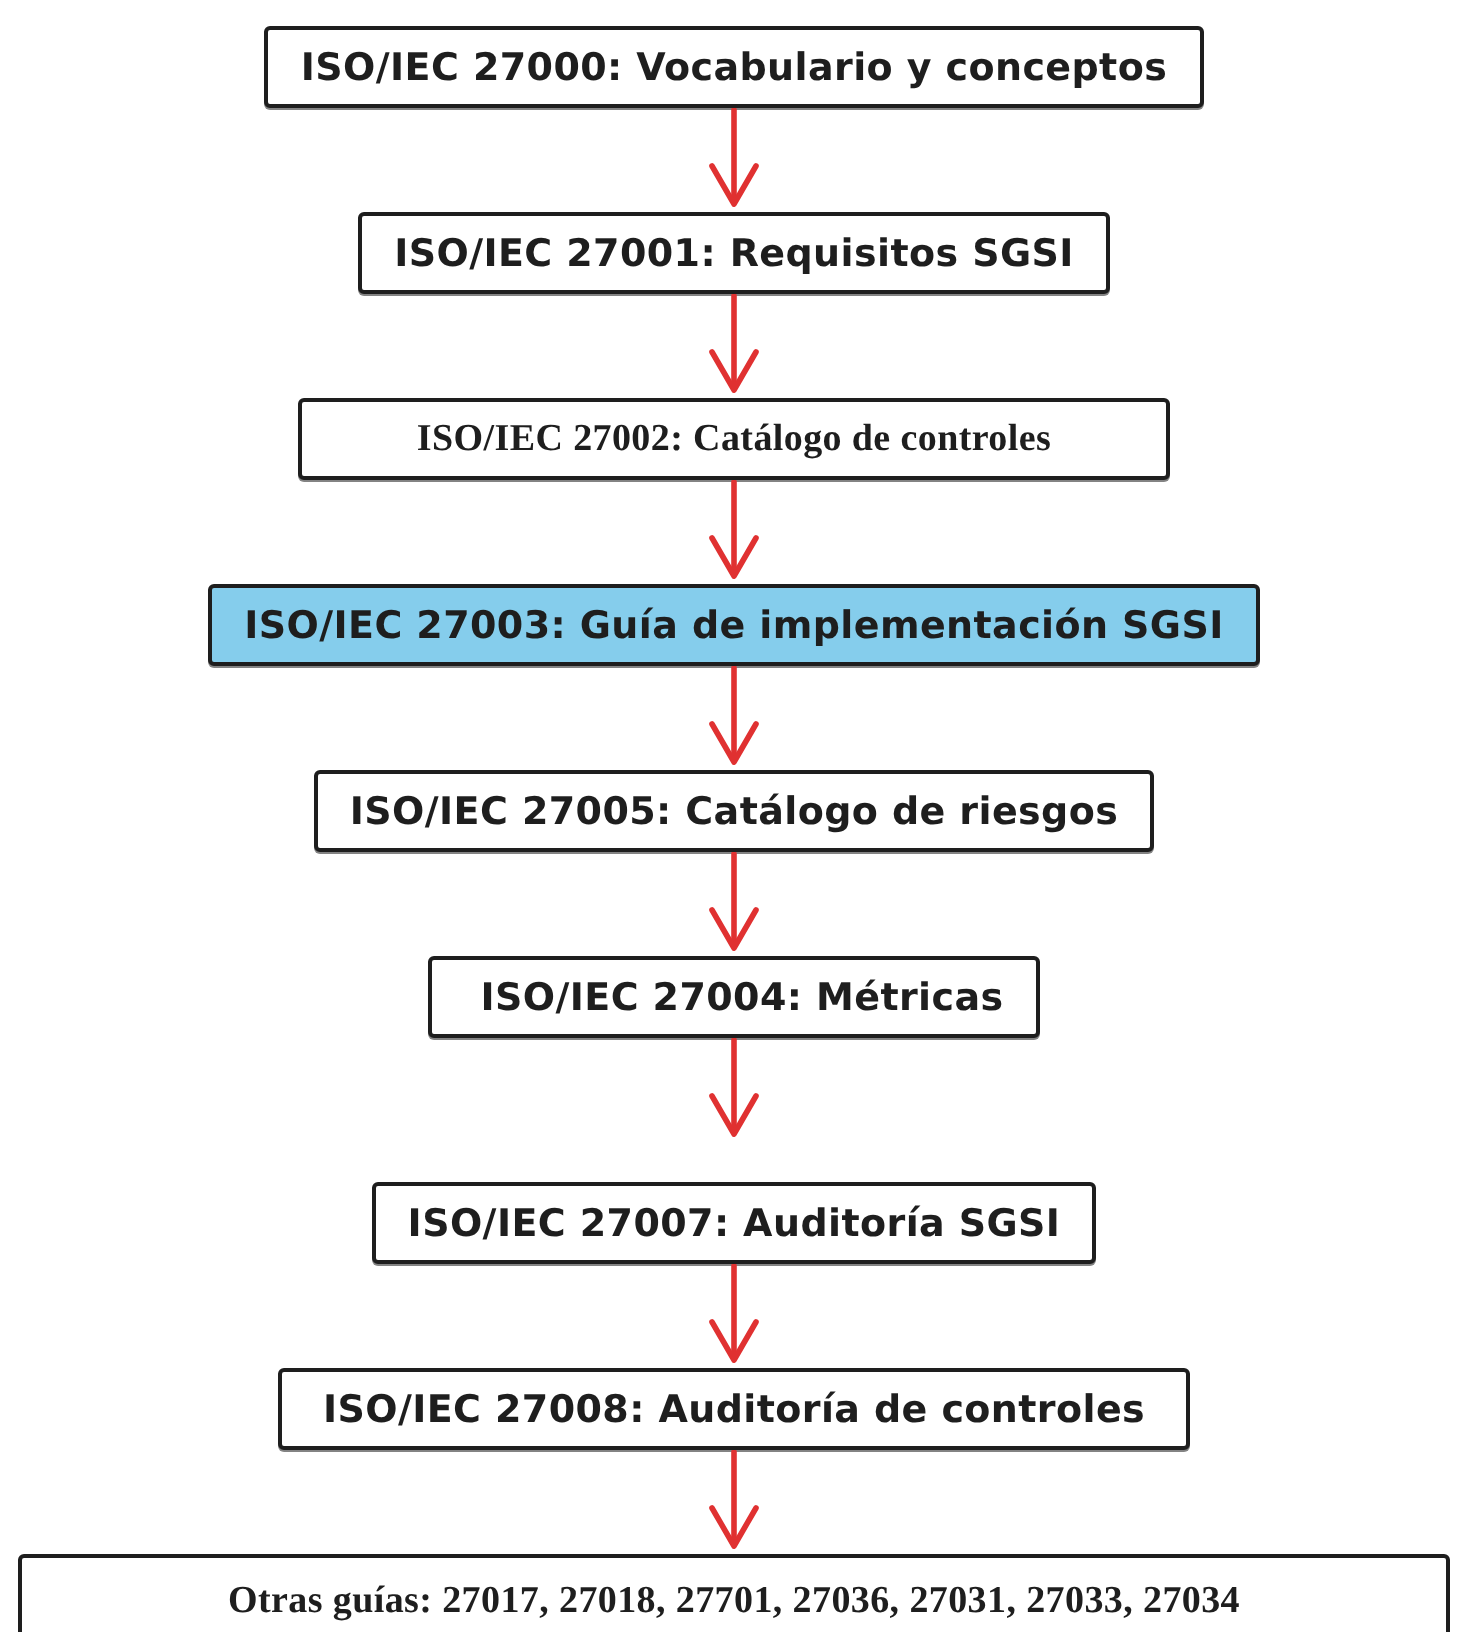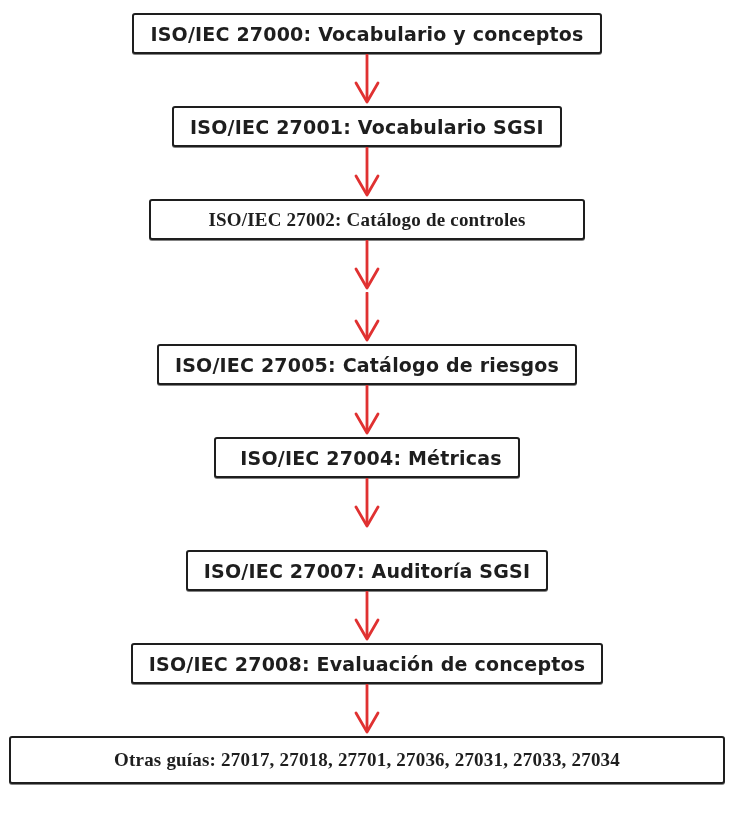--- a/index.html
+++ b/index.html
@@ -67,34 +67,35 @@
 
 <div class="canvas">
 
   <div class="node w1">ISO/IEC 27000: Vocabulario y conceptos</div>
 
   <svg class="arrow" viewBox="0 0 34 52" xmlns="http://www.w3.org/2000/svg">
     <line x1="17" y1="1" x2="17" y2="46" stroke="currentColor" stroke-width="2.8" stroke-linecap="round"></line>
     <polyline points="6,29 17,48 28,29" fill="none" stroke="currentColor" stroke-width="2.8" stroke-linecap="round" stroke-linejoin="round"></polyline>
   </svg>
 
-  <div class="node w2">ISO/IEC 27001: Vocabulario SGSI</div>
+  <div class="node w2">ISO/IEC 27001: Requisitos SGSI</div>
 
   <svg class="arrow" viewBox="0 0 34 52" xmlns="http://www.w3.org/2000/svg">
     <line x1="17" y1="1" x2="17" y2="46" stroke="currentColor" stroke-width="2.8" stroke-linecap="round"></line>
     <polyline points="6,29 17,48 28,29" fill="none" stroke="currentColor" stroke-width="2.8" stroke-linecap="round" stroke-linejoin="round"></polyline>
   </svg>
 
   <div class="node w3">ISO/IEC 27002: Catálogo de controles</div>
 
   <svg class="arrow" viewBox="0 0 34 52" xmlns="http://www.w3.org/2000/svg">
     <line x1="17" y1="1" x2="17" y2="46" stroke="currentColor" stroke-width="2.8" stroke-linecap="round"></line>
     <polyline points="6,29 17,48 28,29" fill="none" stroke="currentColor" stroke-width="2.8" stroke-linecap="round" stroke-linejoin="round"></polyline>
   </svg>
 
+  <div class="node w4 highlight">ISO/IEC 27003: Guía de implementación SGSI</div>
 
   <svg class="arrow" viewBox="0 0 34 52" xmlns="http://www.w3.org/2000/svg">
     <line x1="17" y1="1" x2="17" y2="46" stroke="currentColor" stroke-width="2.8" stroke-linecap="round"></line>
     <polyline points="6,29 17,48 28,29" fill="none" stroke="currentColor" stroke-width="2.8" stroke-linecap="round" stroke-linejoin="round"></polyline>
   </svg>
 
   <div class="node w5">ISO/IEC 27005: Catálogo de riesgos</div>
 
   <svg class="arrow" viewBox="0 0 34 52" xmlns="http://www.w3.org/2000/svg">
     <line x1="17" y1="1" x2="17" y2="46" stroke="currentColor" stroke-width="2.8" stroke-linecap="round"></line>
@@ -108,21 +109,21 @@
     <polyline points="6,29 17,48 28,29" fill="none" stroke="currentColor" stroke-width="2.8" stroke-linecap="round" stroke-linejoin="round"></polyline>
   </svg>
 
   <div class="node w7">ISO/IEC 27007: Auditoría SGSI</div>
 
   <svg class="arrow" viewBox="0 0 34 52" xmlns="http://www.w3.org/2000/svg">
     <line x1="17" y1="1" x2="17" y2="46" stroke="currentColor" stroke-width="2.8" stroke-linecap="round"></line>
     <polyline points="6,29 17,48 28,29" fill="none" stroke="currentColor" stroke-width="2.8" stroke-linecap="round" stroke-linejoin="round"></polyline>
   </svg>
 
-  <div class="node w8">ISO/IEC 27008: Evaluación de conceptos</div>
+  <div class="node w8">ISO/IEC 27008: Auditoría de controles</div>
 
   <svg class="arrow" viewBox="0 0 34 52" xmlns="http://www.w3.org/2000/svg">
     <line x1="17" y1="1" x2="17" y2="46" stroke="currentColor" stroke-width="2.8" stroke-linecap="round"></line>
     <polyline points="6,29 17,48 28,29" fill="none" stroke="currentColor" stroke-width="2.8" stroke-linecap="round" stroke-linejoin="round"></polyline>
   </svg>
 
   <div class="node w9">Otras guías: 27017, 27018, 27701, 27036, 27031, 27033, 27034</div>
 
 </div>
 

